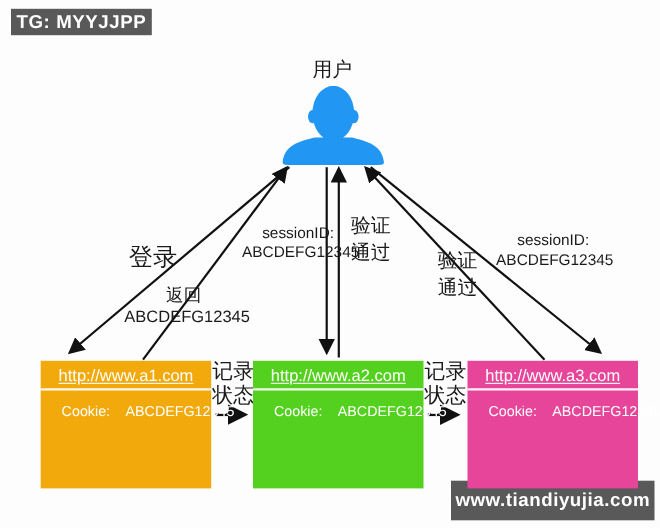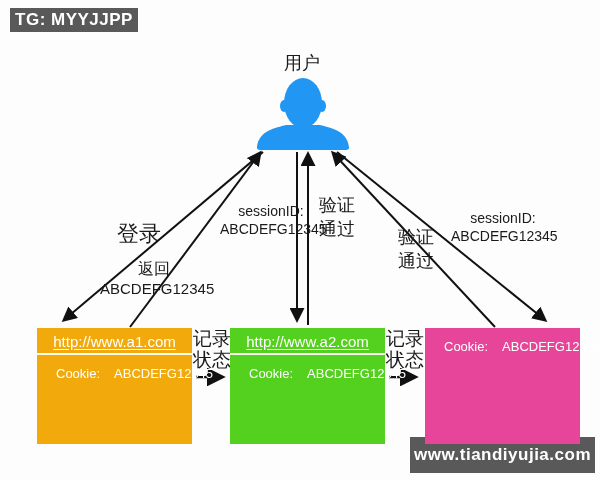--- a/index.html
+++ b/index.html
@@ -15,21 +15,21 @@
     display:flex;align-items:center;justify-content:center;
     font-size:17px;letter-spacing:.5px;
   }
   .badge-top{left:10px;top:8px;width:128px;height:24px;}
   .badge-bottom{left:410px;top:437px;width:185px;height:36px;}
   .user-label{left:268px;top:51px;width:52px;text-align:right;
     font-size:18px;font-weight:normal;}
   .user-icon{left:254px;top:78px;color:#2196F3;}
   .lbl{font-weight:normal;white-space:nowrap;}
   .lbl-login{left:87px;top:219px;font-size:22px;margin-left:30px;}
-  .lbl-return{left:100px;top:259px;width:108px;text-align:center;}
+  .lbl-return{left:113px;top:259px;width:108px;text-align:center;}
   .lbl-return .l1{font-size:16px;}
   .lbl-return .l2{font-size:15px;}
   .lbl-session-mid{left:220px;top:202px;width:102px;text-align:center;
     font-size:14px;line-height:18px;}
   .lbl-verify-mid{left:315px;top:193px;width:44px;text-align:center;
     font-size:18px;line-height:24px;}
   .lbl-verify-right{left:394px;top:225px;width:44px;text-align:center;
     font-size:18px;line-height:24px;}
   .lbl-session-right{left:451px;top:209px;width:104px;text-align:center;
     font-size:14px;line-height:18px;}
@@ -130,16 +130,19 @@
 <div class="abs site-box site-a2" style="background-color: rgb(84, 208, 30);">
   <div class="site-url">
     <span>http://www.a2.com</span>
   </div>
   <div class="cookie-row">
     <span>Cookie:</span><span class="cookie-value">ABCDEFG12345</span>
   </div>
 </div>
 
 <div class="abs site-box site-a3" style="background-color: rgb(230, 69, 154);">
+  <div class="site-url">
+    <span>http://www.a3.com</span>
+  </div>
   <div class="cookie-row">
     <span>Cookie:</span><span class="cookie-value">ABCDEFG12345</span>
   </div>
 </div>
 
 </body></html>

